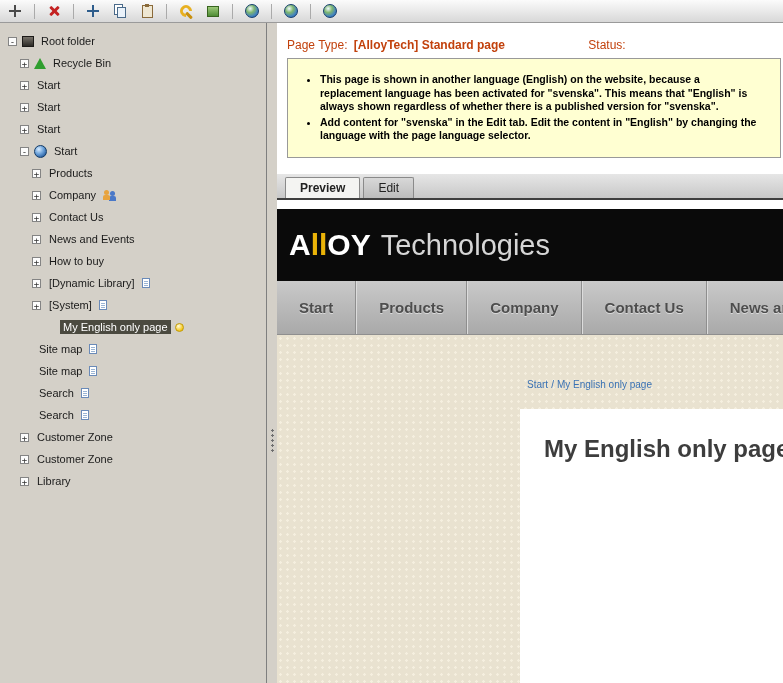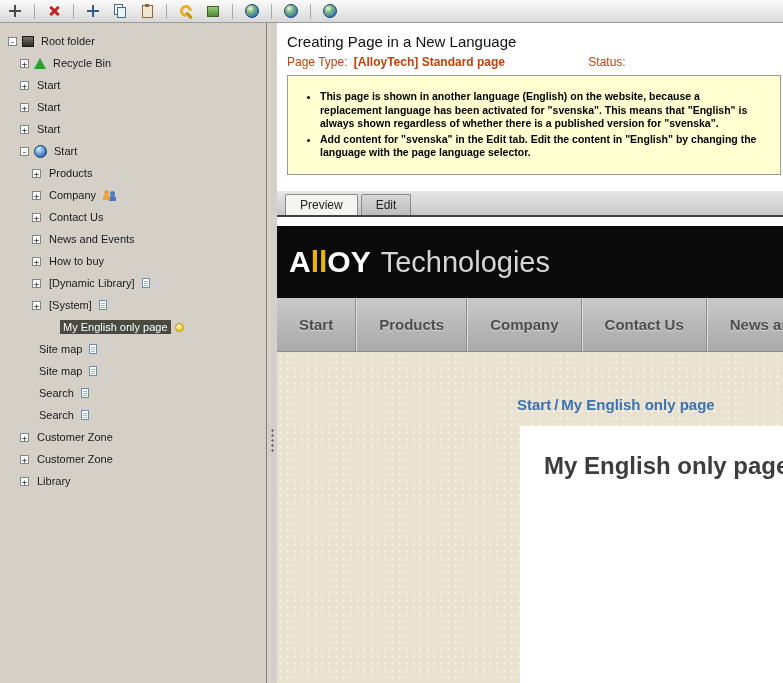--- a/index.html
+++ b/index.html
@@ -95,21 +95,21 @@
     flex:none; margin-top:16px; height:26px;
     background:linear-gradient(#e6e6e6,#c8c8c8);
     border-bottom:2px solid #3f3f3f;
     display:flex; align-items:flex-end; padding-left:8px;
   }
   .vtab {
     font-size:12px; padding:3px 14px; margin-right:3px;
     border:1px solid #8a8a8a; border-bottom:none; border-radius:2px 2px 0 0;
     background:linear-gradient(#d8d8d8,#bcbcbc); color:#222; cursor:default;
   }
-  .vtab.active { background:#f4f4f2; font-weight:normal;text-align:center; }
+  .vtab.active { background:#f4f4f2; font-weight:bold;text-align:center; }
 
   .preview { flex:1; display:flex; flex-direction:column; margin-top:9px; overflow:hidden; }
   .banner { flex:none; height:72px; background:#0a0a0a; display:flex; align-items:center; padding-left:12px; overflow:hidden; }
   .logo { white-space:nowrap; }
   .logo .p1,.logo .p3 { font-size:30px; font-weight:bold; color:#fff; }
   .logo .p2 { font-size:30px; font-weight:bold; color:#eab308; }
   .logo .p4 { font-size:29px; font-weight:normal; color:#d6d6d6; margin-left:10px; }
 
   .nav { flex:none; height:54px; background:linear-gradient(#c9c9c9,#a9a9a9); border-bottom:1px solid #8f8f8f; display:flex; overflow:hidden; }
   .nav-item {
@@ -118,21 +118,21 @@
     border-right:1px solid #8e8e8e; border-left:1px solid #dcdcdc; white-space:nowrap; cursor:default;
   }
   .nav-item:first-child { border-left:none; }
 
   .content-bg {
     flex:1; position:relative; overflow:hidden;
     background-color:#e9e2d0;
     background-image:radial-gradient(circle,#f5efdf 1.1px,rgba(0,0,0,0) 1.5px);
     background-size:7px 7px;
   }
-  .breadcrumb { position:absolute; top:44px; left:240px; font-size:15px;font-weight:bold; }
+  .breadcrumb { position:absolute; top:44px; left:250px; font-size:10px; }
   .crumb-link { color:#3a72b4; cursor:pointer; }
   .crumb-sep { color:#3a72b4; margin:0 3px; }
   .card { position:absolute; top:74px; left:243px; bottom:-5px; width:640px; background:#fff; padding:26px 24px; }
   .card h1 { margin:0; font-size:24px; font-weight:bold; color:#3d3d3d; white-space:nowrap; }
 </style>
 </head>
 <body>
 
 <div class="app">
   <div class="toolbar">
@@ -274,21 +274,20 @@
           </div>
         </div>
     </div>
 
     <div class="splitter">
       <div class="grip"></div>
     </div>
 
     <div class="main">
       <div class="main-header">
-        <div class="page-title">Creating Page in a New Language</div>
         <div class="page-meta">
           <span>Page Type:</span>
           <b>[AlloyTech] Standard page</b>
           <span class="status-label">Status:</span>
         </div>
       </div>
 
       <div class="notice">
         <ul>
             <li>This page is shown in another language (English) on the website, because a replacement language has been activated for "svenska". This means that "English" is always shown regardless of whether there is a published version for "svenska".</li>

